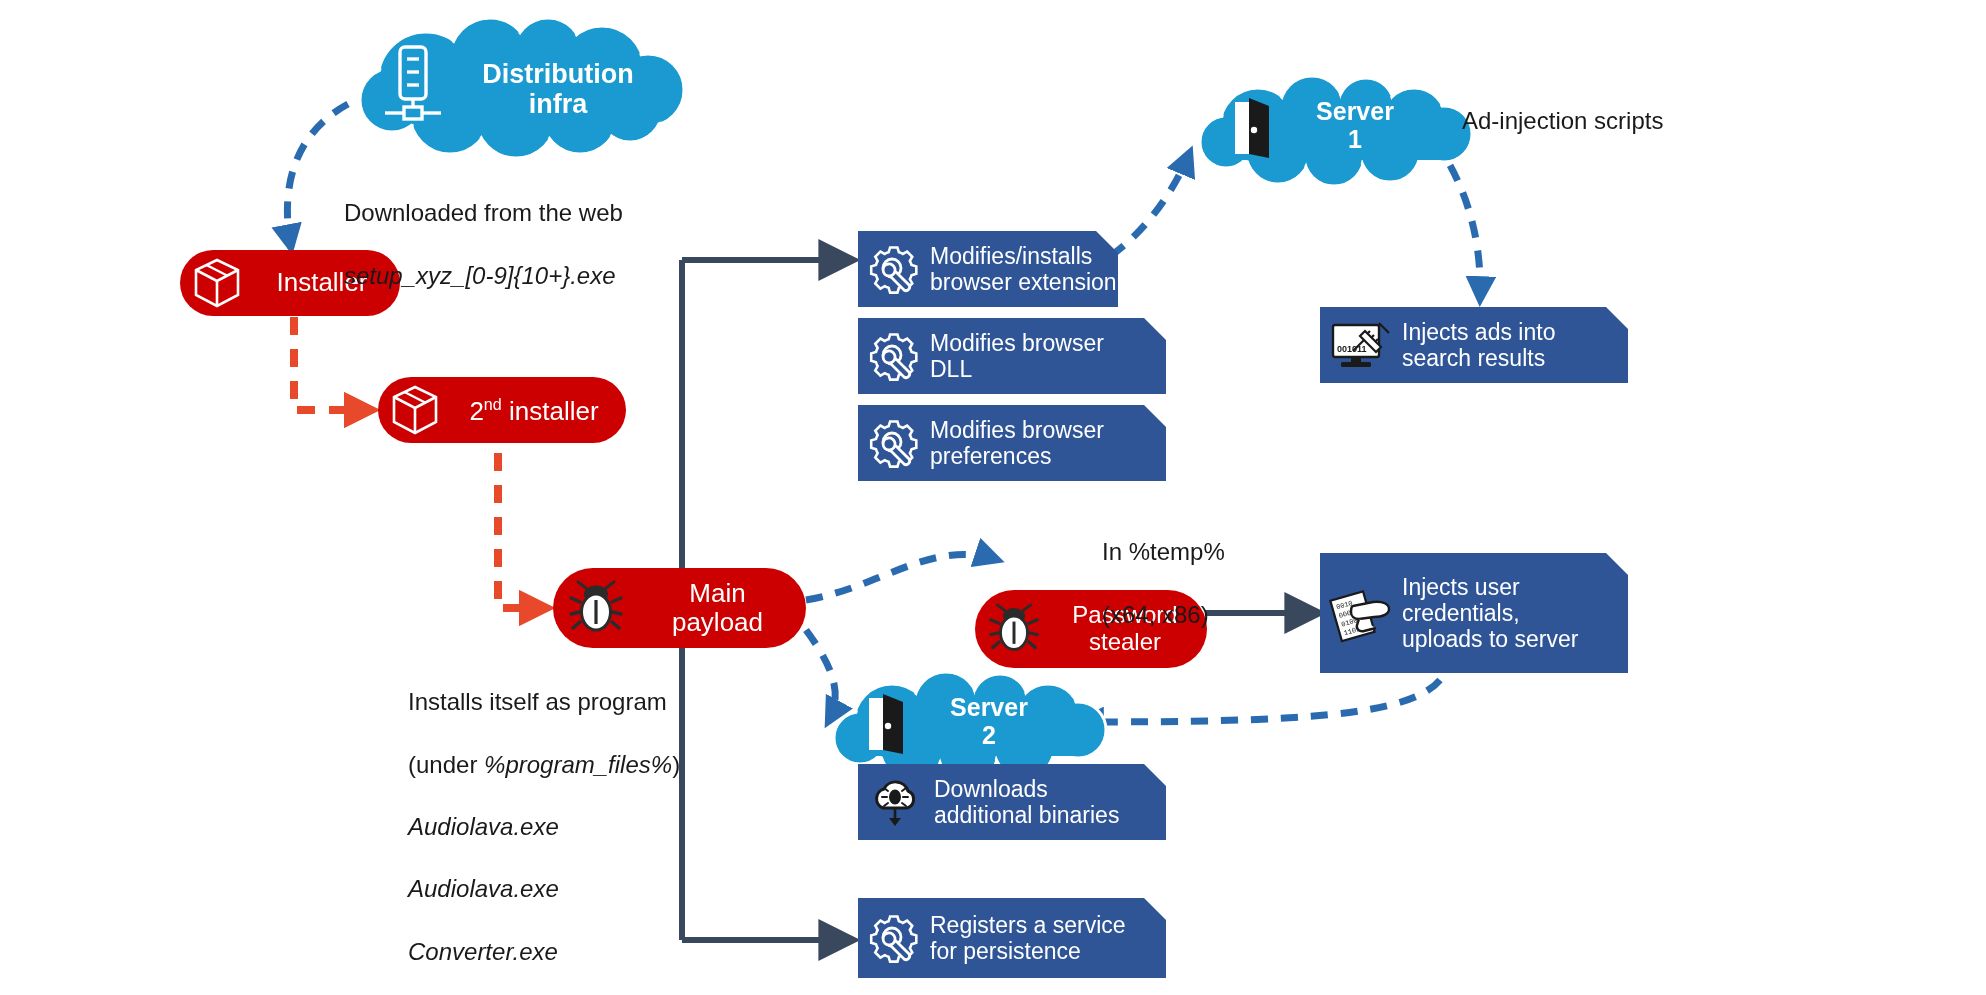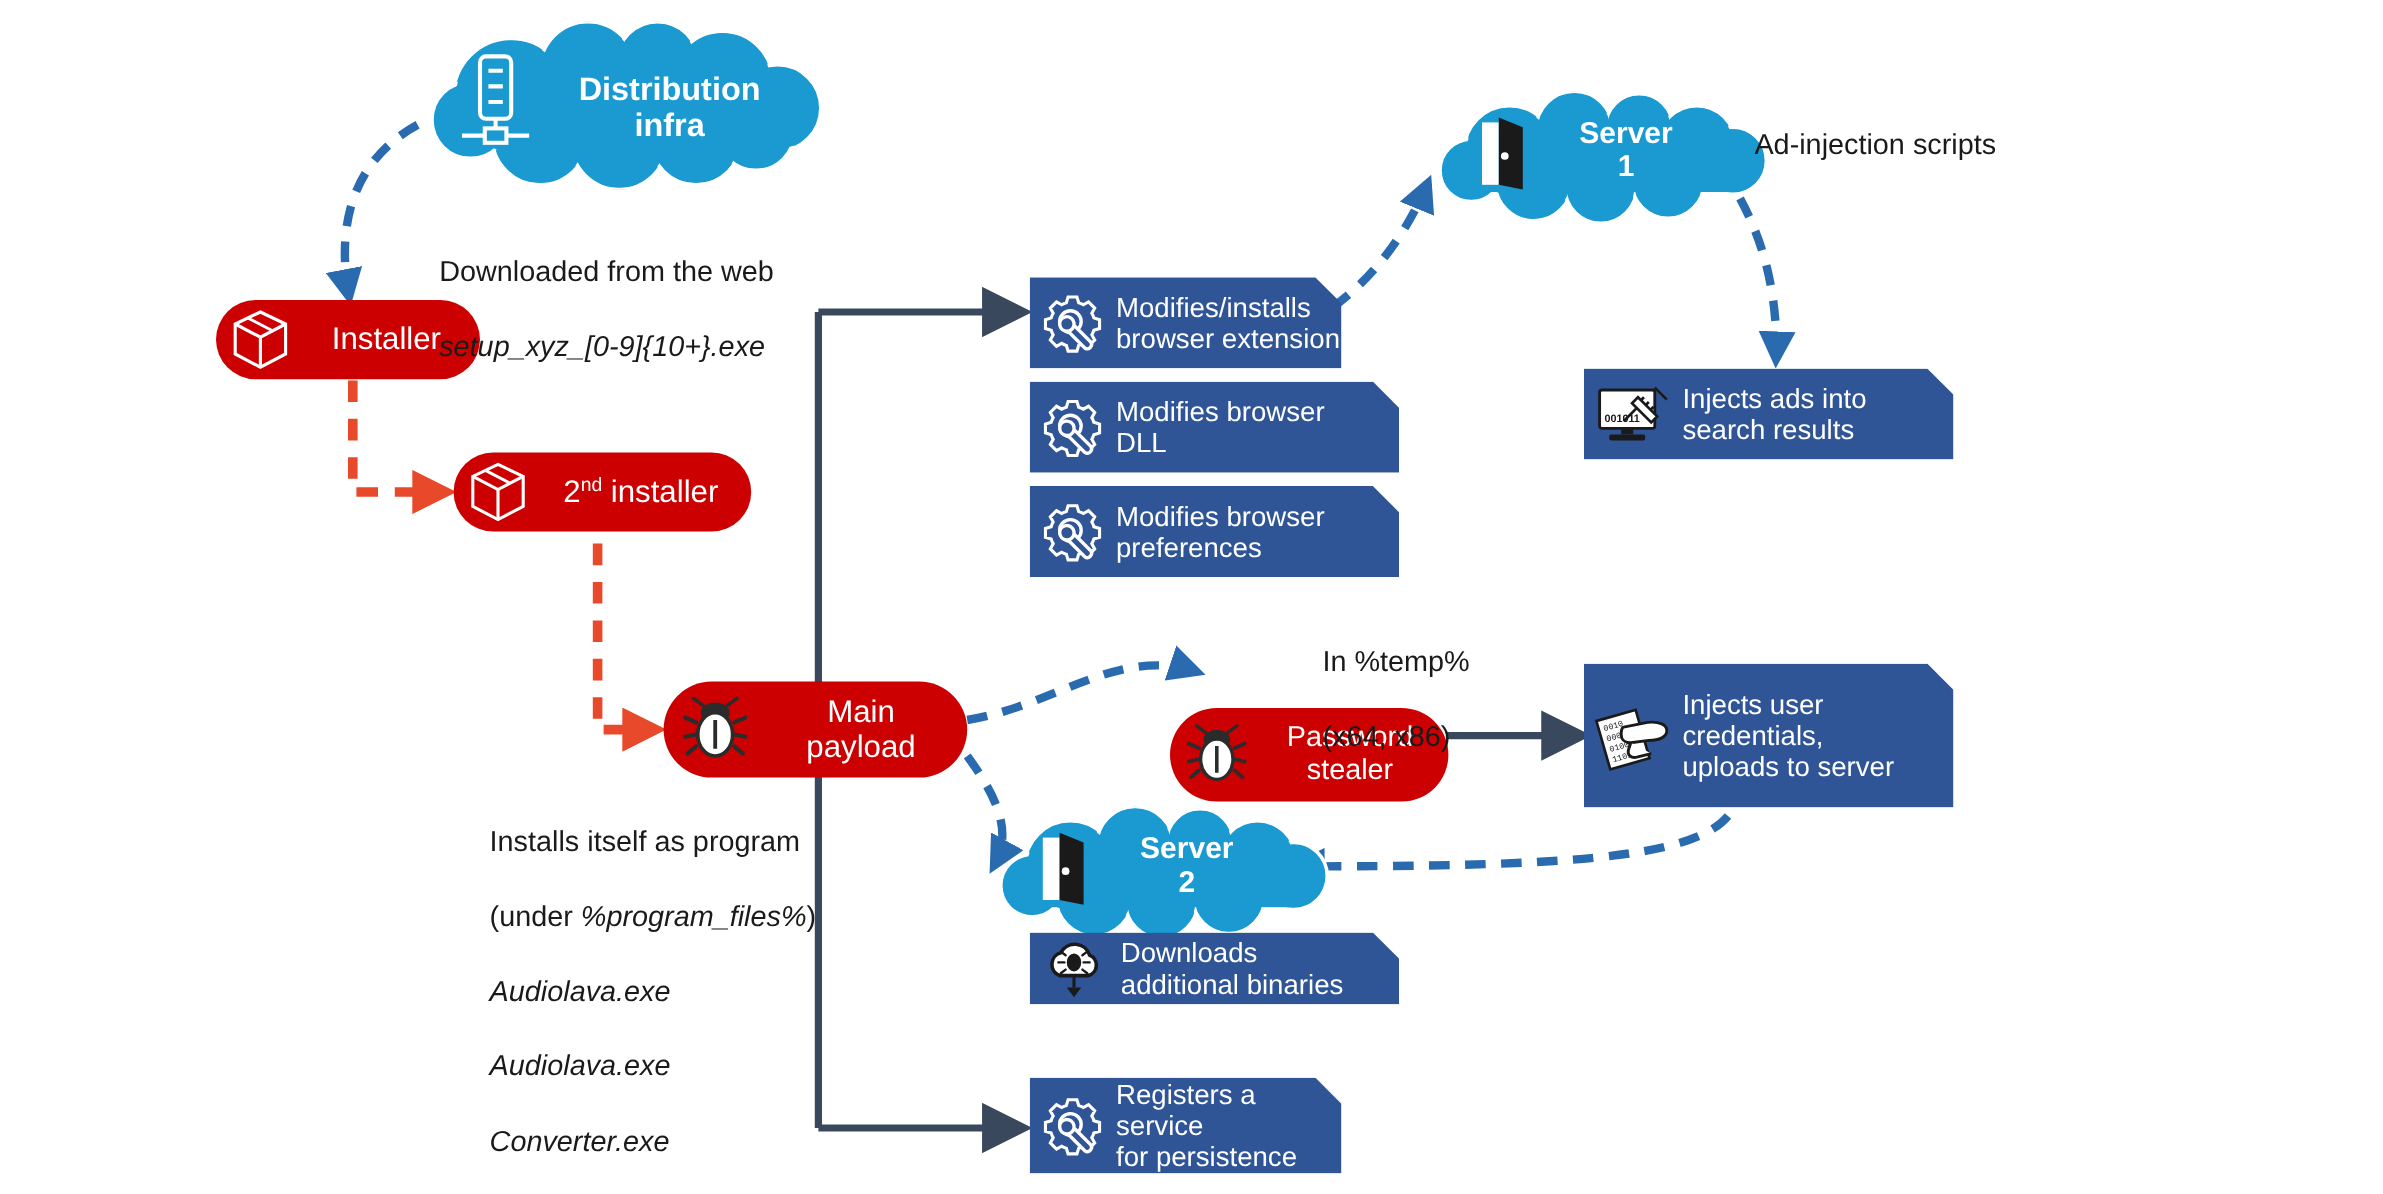--- a/index.html
+++ b/index.html
@@ -324,47 +324,47 @@
         </g>
         <path d="M24,24 L44,20 C54,19 60,22 60,27 C60,32 54,35 45,35 L30,37 C25,37 22,34 22,30 C22,26 23,24 24,24 Z" fill="#ffffff" stroke="#1a1a1a" stroke-width="2.4"></path>
         <path d="M30,37 L28,43 C27,47 30,50 35,49 L47,46" fill="#ffffff" stroke="#1a1a1a" stroke-width="2.4"></path>
       </svg>
     </div>
     <div class="b-lbl" style="font-size:23px;white-space:pre-line;">Injects user
 credentials,
 uploads to server</div>
   </div>
 
-  <div class="bbox" style="left:858px;top:764px;width:308px;height:60px;margin-top:13px;">
+  <div class="bbox" style="left:858px;top:764px;width:308px;height:76px;">
     <div class="b-ico" style="width:76px;">
       <svg width="54" height="52" viewBox="0 0 54 52">
         <path d="M14,32 a10,10 0 0 1 1,-19 a13,13 0 0 1 24,2 a9,9 0 0 1 -1,17 z" fill="#ffffff" stroke="#1a1a1a" stroke-width="3"></path>
         <ellipse cx="26" cy="21" rx="6" ry="7.5" fill="#1a1a1a"></ellipse>
         <path d="M19,15 L15,12 M33,15 L37,12 M18,21 L13,21 M34,21 L39,21 M19,27 L15,30 M33,27 L37,30" stroke="#1a1a1a" stroke-width="2" stroke-linecap="round"></path>
         <line x1="26" y1="32" x2="26" y2="42" stroke="#1a1a1a" stroke-width="2.6"></line>
         <path d="M20,42 L32,42 L26,50 Z" fill="#1a1a1a"></path>
       </svg>
     </div>
     <div class="b-lbl" style="font-size:23px;white-space:pre-line;">Downloads
 additional binaries</div>
   </div>
 
-  <div class="bbox" style="left:858px;top:898px;width:260px;height:80px;">
+  <div class="bbox" style="left:858px;top:898px;width:308px;height:80px;">
     <div class="b-ico" style="width:72px;">
       <svg width="52" height="52" viewBox="0 0 52 52">
         <path d="M22,4 h8 l1.6,5.2 a15,15 0 0 1 4.2,1.8 l4.7,-2.6 l5.6,5.6 l-2.6,4.7 a15,15 0 0 1 1.8,4.2 l5.2,1.6 v8 l-5.2,1.6 a15,15 0 0 1 -1.8,4.2 l2.6,4.7 l-5.6,5.6 l-4.7,-2.6 a15,15 0 0 1 -4.2,1.8 l-1.6,5.2 h-8 l-1.6,-5.2 a15,15 0 0 1 -4.2,-1.8 l-4.7,2.6 l-5.6,-5.6 l2.6,-4.7 a15,15 0 0 1 -1.8,-4.2 l-5.2,-1.6 v-8 l5.2,-1.6 a15,15 0 0 1 1.8,-4.2 l-2.6,-4.7 l5.6,-5.6 l4.7,2.6 a15,15 0 0 1 4.2,-1.8 z" transform="translate(0,-1) scale(0.92) translate(2,2)" fill="none" stroke="#ffffff" stroke-width="2.8"></path>
         <circle cx="24" cy="25" r="9" fill="none" stroke="#ffffff" stroke-width="2.8"></circle>
         <path d="M20,21 a6,6 0 1 0 7,7 l14,14 a3.6,3.6 0 0 1 -5,5 l-14,-14 a6,6 0 0 0 -2,-12 z" fill="#2f5597" stroke="#ffffff" stroke-width="2.8"></path>
       </svg>
     </div>
     <div class="b-lbl" style="font-size:23px;white-space:pre-line;">Registers a service
 for persistence</div>
   </div>
 
-  <div class="note" style="left:344px;top:180px;width:440px;font-size:24px;margin-left:22px;">
+  <div class="note" style="left:344px;top:166px;width:440px;font-size:24px;">
     <div>Downloaded from the web</div>
     <div class="it">setup_xyz_[0-9]{10+}.exe</div>
   </div>
 
 
   <div class="note" style="left:408px;top:655px;width:440px;font-size:24px;">
     <div>Installs itself as program</div>
     <div><span class="nrm">(under </span><span class="it">%program_files%</span><span class="nrm">)</span></div>
     <div class="it">Audiolava.exe</div>
     <div class="it">Audiolava.exe</div>

